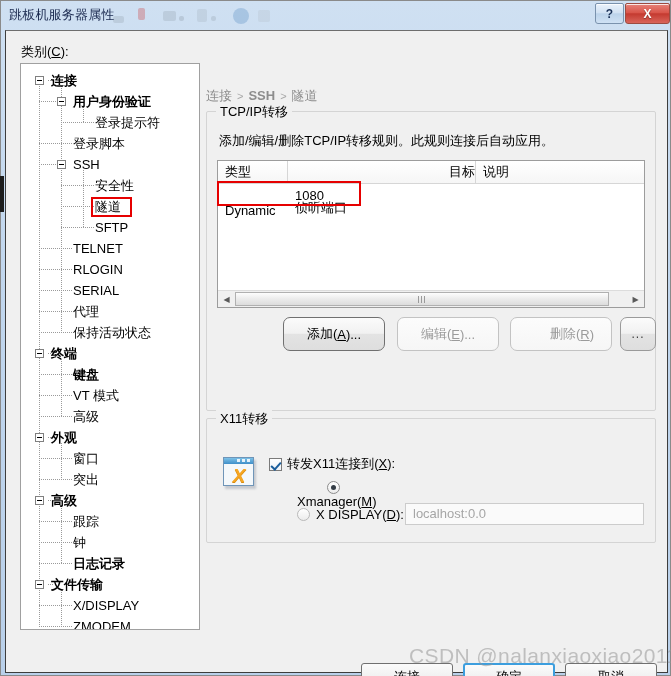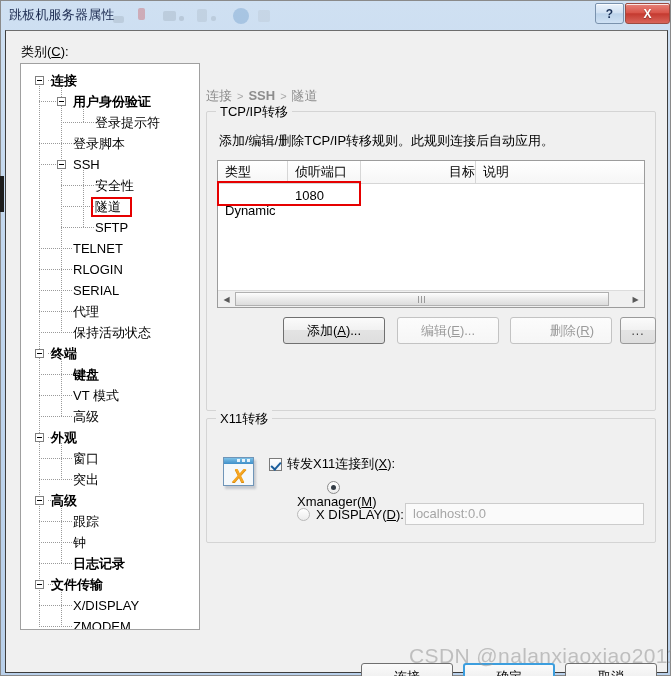--- a/index.html
+++ b/index.html
@@ -249,21 +249,21 @@
   .th {
     box-sizing: border-box;
     border-right: 1px solid #d6d6d6;
     padding-left: 7px;
     line-height: 22px;
     font-size: 13px;
     color: #000;
     white-space: nowrap;
   }
   .th.c0 { width: 70px; }
-  .th.c1 { width: 73px; }
+  .th.c1 { width: 73px; margin-top: 36px; }
   .th.c2 { width: 115px; text-align: right; }
   .th.c3 { width: 168px; border-right: none; }
   .trow {
     display: flex;
     height: 22px;
     align-items: center;
   }
   .td {
     box-sizing: border-box;
     padding-left: 7px;
@@ -339,21 +339,22 @@
     white-space: nowrap;
   }
   .btn.disabled {
     color: #9b9b9b;
     background: linear-gradient(to bottom, #fcfcfc 0%, #f6f6f6 100%);
     border-color: #c3c3c3;
   }
   .btn.strong { border-color: #707070; }
   .rowbtn {
     position: absolute;
-    height: 27px;
+    height: 34px;
+    border-radius: 7px;
   }
   #btn-add  { left: 76px;  top: 205px; width: 102px; }
   #btn-edit { left: 190px; top: 205px; width: 102px; }
   #btn-del  { left: 303px; top: 205px; width: 102px; padding-left: 22px; }
   #btn-more { left: 413px; top: 205px; width: 36px; }
   .dots {
     letter-spacing: 1px;
     font-size: 12px;
     color: #3a3a3a;
   }

